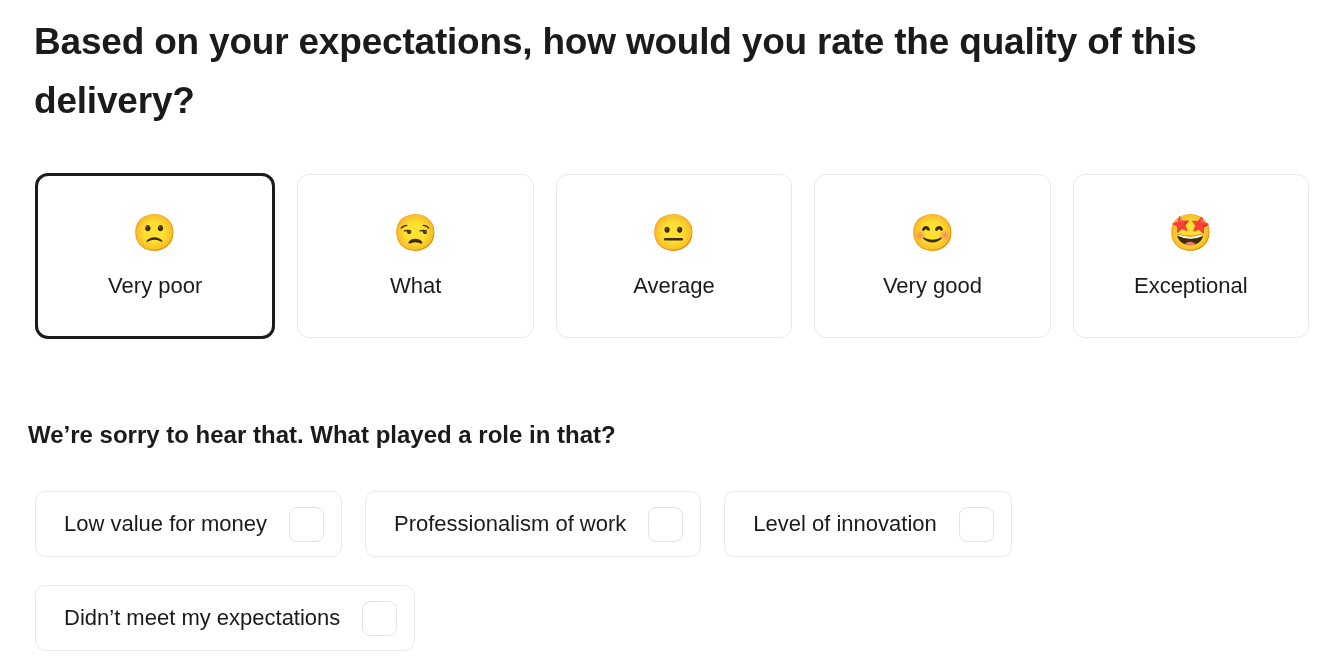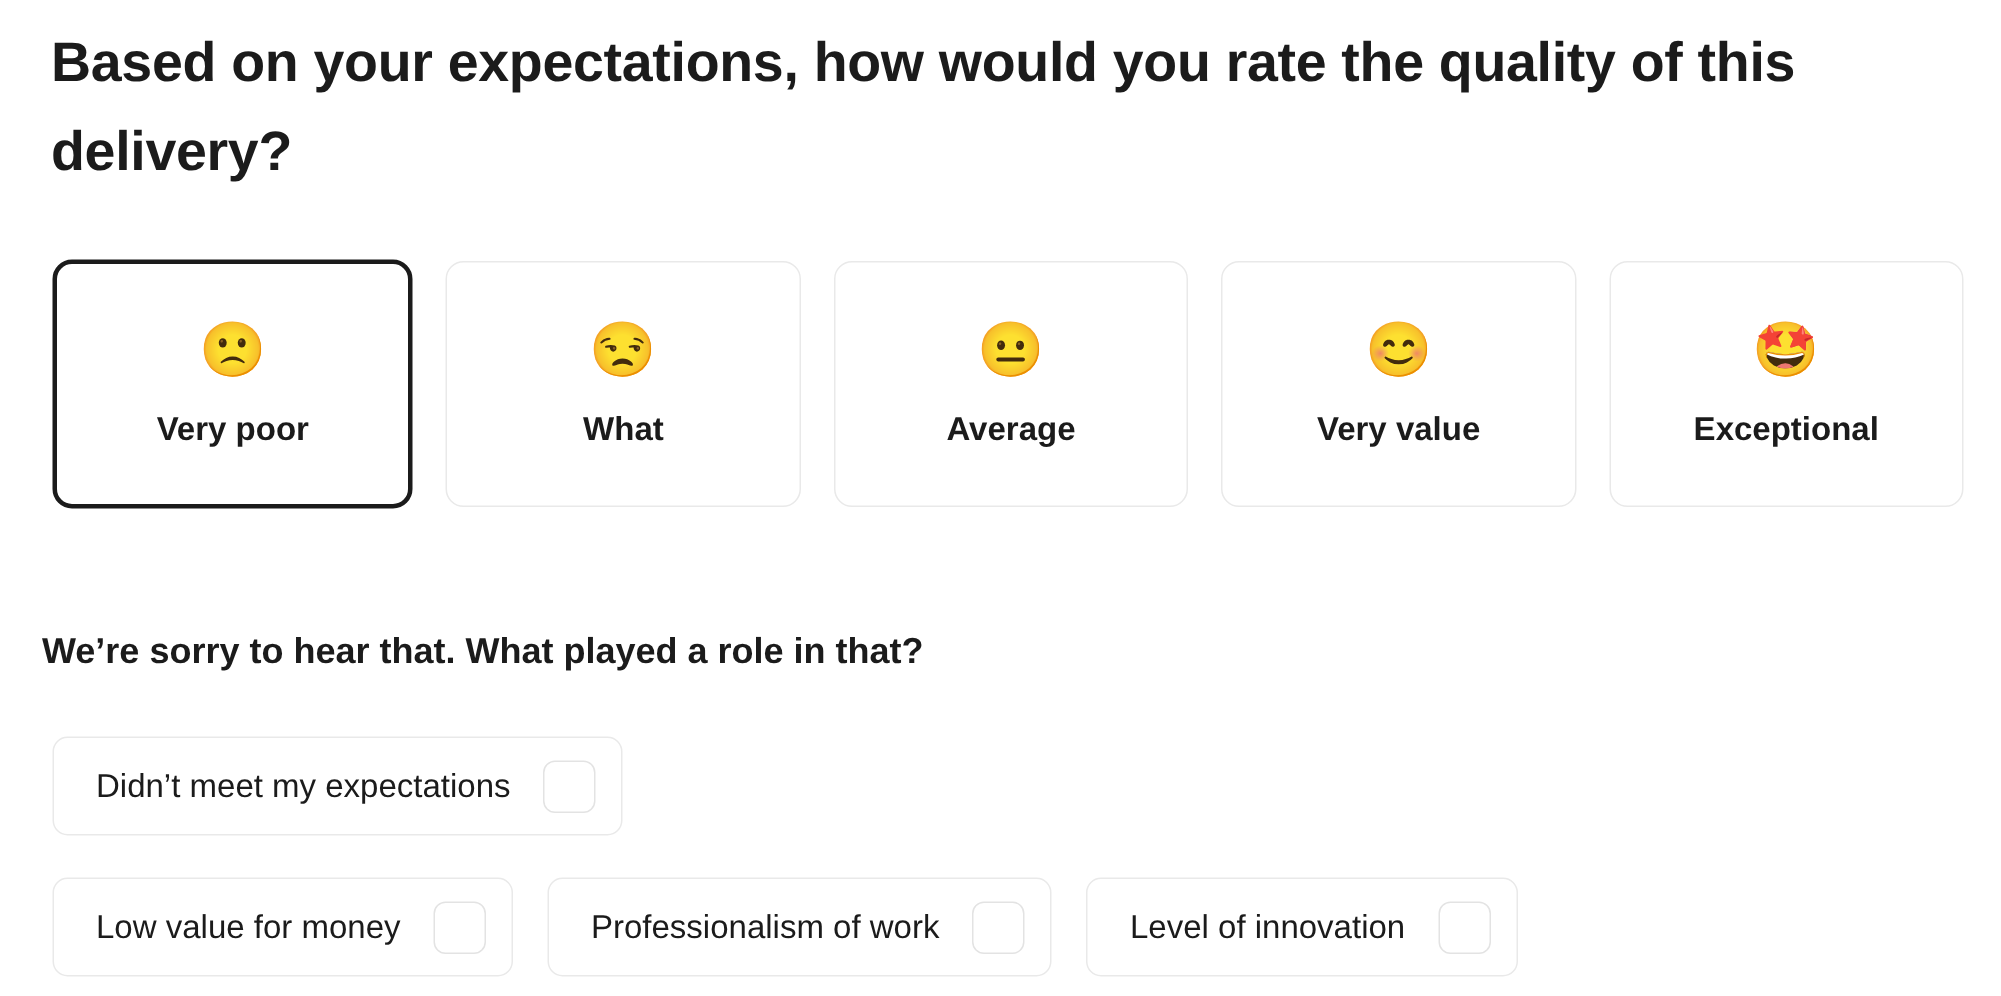--- a/index.html
+++ b/index.html
@@ -69,21 +69,21 @@
     font-size: 36px;
     line-height: 40px;
     height: 40px;
     display: block;
     margin-bottom: 20px;
     user-select: none;
   }
   .rating-label {
     font-size: 22px;
     line-height: 26px;
-    font-weight: 700;
+    font-weight: 400;
     color: #1b1b1b;
     text-align: center;
     white-space: nowrap;
   }
 
   
   .followup-heading {
     position: absolute;
     left: 28px;
     top: 419px;
@@ -157,57 +157,57 @@
       <span class="rating-label">What</span>
     </div>
 
     <div class="rating-card">
       <span class="rating-emoji">😐</span>
       <span class="rating-label">Average</span>
     </div>
 
     <div class="rating-card">
       <span class="rating-emoji">😊</span>
-      <span class="rating-label">Very value</span>
+      <span class="rating-label">Very good</span>
     </div>
 
     <div class="rating-card">
       <span class="rating-emoji">🤩</span>
       <span class="rating-label">Exceptional</span>
     </div>
 
   </div>
 
   <h2 class="followup-heading">We’re sorry to hear that. What played a role in that?</h2>
 
   <div class="reason-rows">
 
     <div class="reason-row">
 
       <div class="reason-chip">
+        <span class="reason-label">Low value for money</span>
+        <span class="reason-checkbox"></span>
+      </div>
+
+      <div class="reason-chip">
+        <span class="reason-label">Professionalism of work</span>
+        <span class="reason-checkbox"></span>
+      </div>
+
+      <div class="reason-chip">
+        <span class="reason-label">Level of innovation</span>
+        <span class="reason-checkbox"></span>
+      </div>
+
+    </div>
+
+    <div class="reason-row">
+
+      <div class="reason-chip">
         <span class="reason-label">Didn’t meet my expectations</span>
         <span class="reason-checkbox"></span>
       </div>
 
     </div>
 
-    <div class="reason-row">
-
-      <div class="reason-chip">
-        <span class="reason-label">Low value for money</span>
-        <span class="reason-checkbox"></span>
-      </div>
-
-      <div class="reason-chip">
-        <span class="reason-label">Professionalism of work</span>
-        <span class="reason-checkbox"></span>
-      </div>
-
-      <div class="reason-chip">
-        <span class="reason-label">Level of innovation</span>
-        <span class="reason-checkbox"></span>
-      </div>
-
-    </div>
-
   </div>
 
 </div>
 
 </body></html>

